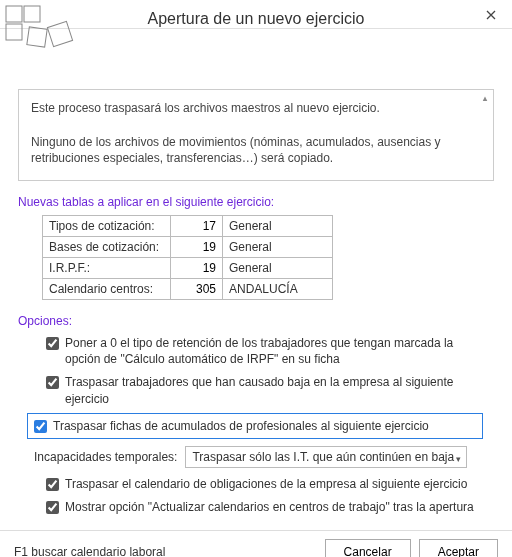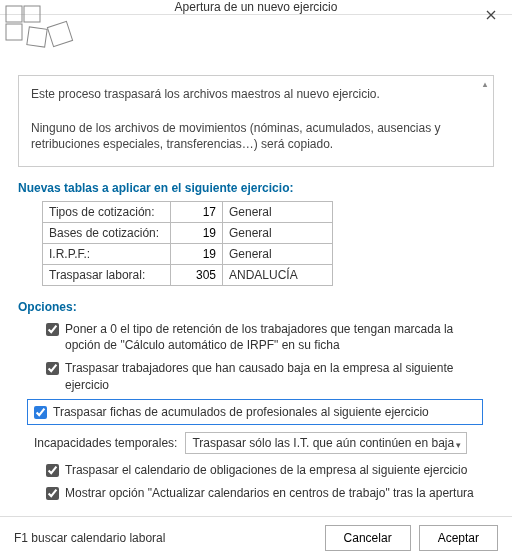--- a/index.html
+++ b/index.html
@@ -14,21 +14,21 @@
   }
   .window { width: 100%; height: 100%; display: flex; flex-direction: column; }
   .titlebar {
     height: 30px;
     display: flex;
     align-items: center;
     justify-content: center;
     position: relative;
     border-bottom: 1px solid #e0e0e0;
   }
-  .titlebar .title { font-size: 12px; color: #333; }
+  .titlebar .title { font-size: 16px; color: #333; margin-top: 10px; }
   .close-btn {
     position: absolute; right: 6px; top: 2px;
     width: 30px; height: 26px;
     display: flex; align-items: center; justify-content: center;
     cursor: pointer; font-size: 14px; color: #555;
   }
   .content {
     flex: 1;
     padding: 18px 18px 8px 18px;
     position: relative;
@@ -43,23 +43,23 @@
     color: #444;
     height: 92px;
     position: relative;
   }
   .info-box .scroll-up {
     position: absolute; right: 2px; top: 2px;
     width: 12px; height: 12px; font-size: 9px; color: #888;
     text-align: center;
   }
   .section-title {
-    font-weight: bold;
+    font-weight: normal;
     margin: 14px 0 6px 0;
-    color: #0369a1;
+    color: #6d28d9;
   }
   table.fields {
     border-collapse: collapse;
     margin-left: 24px;
   }
   table.fields td {
     border: 1px solid #bbb;
     padding: 3px 6px;
     font-size: 12px;
     vertical-align: middle;
@@ -169,21 +169,21 @@
         <td class="label">Bases de cotización:</td>
         <td class="num"><input value="19" style=""></td>
         <td class="desc">General</td>
       </tr>
       <tr>
         <td class="label">I.R.P.F.:</td>
         <td class="num"><input value="19" style=""></td>
         <td class="desc">General</td>
       </tr>
       <tr>
-        <td class="label">Traspasar laboral:</td>
+        <td class="label">Calendario centros:</td>
         <td class="num"><input value="305" style=""></td>
         <td class="desc">ANDALUCÍA</td>
       </tr>
     </tbody>
       </table>
 
     <div class="section-title">Opciones:</div>
 
     <div class="options">
 

